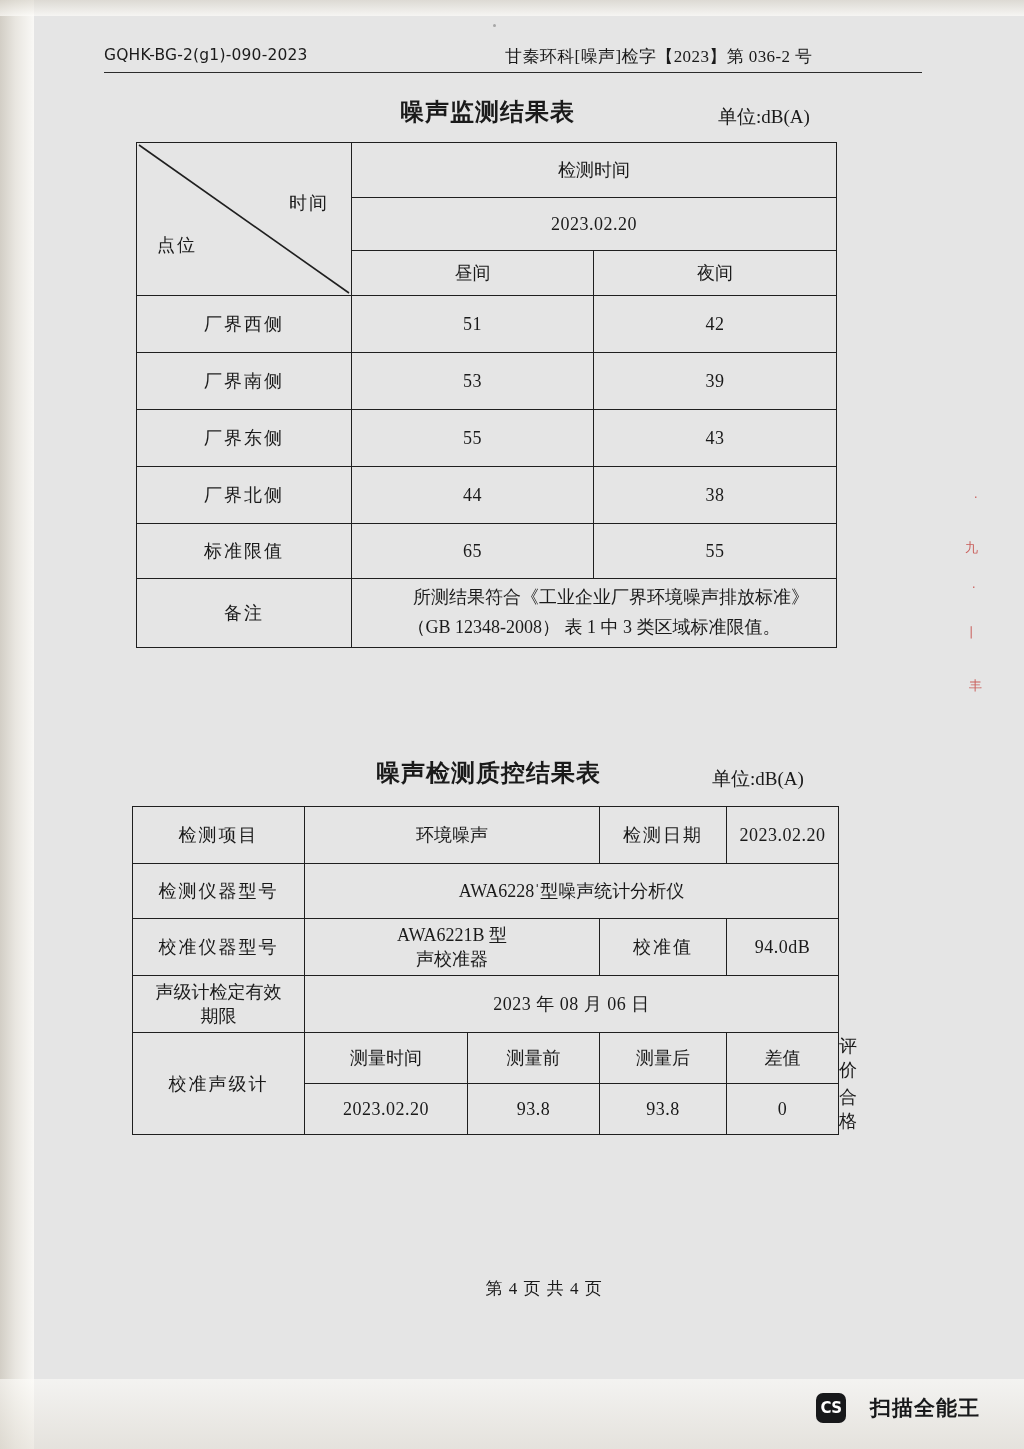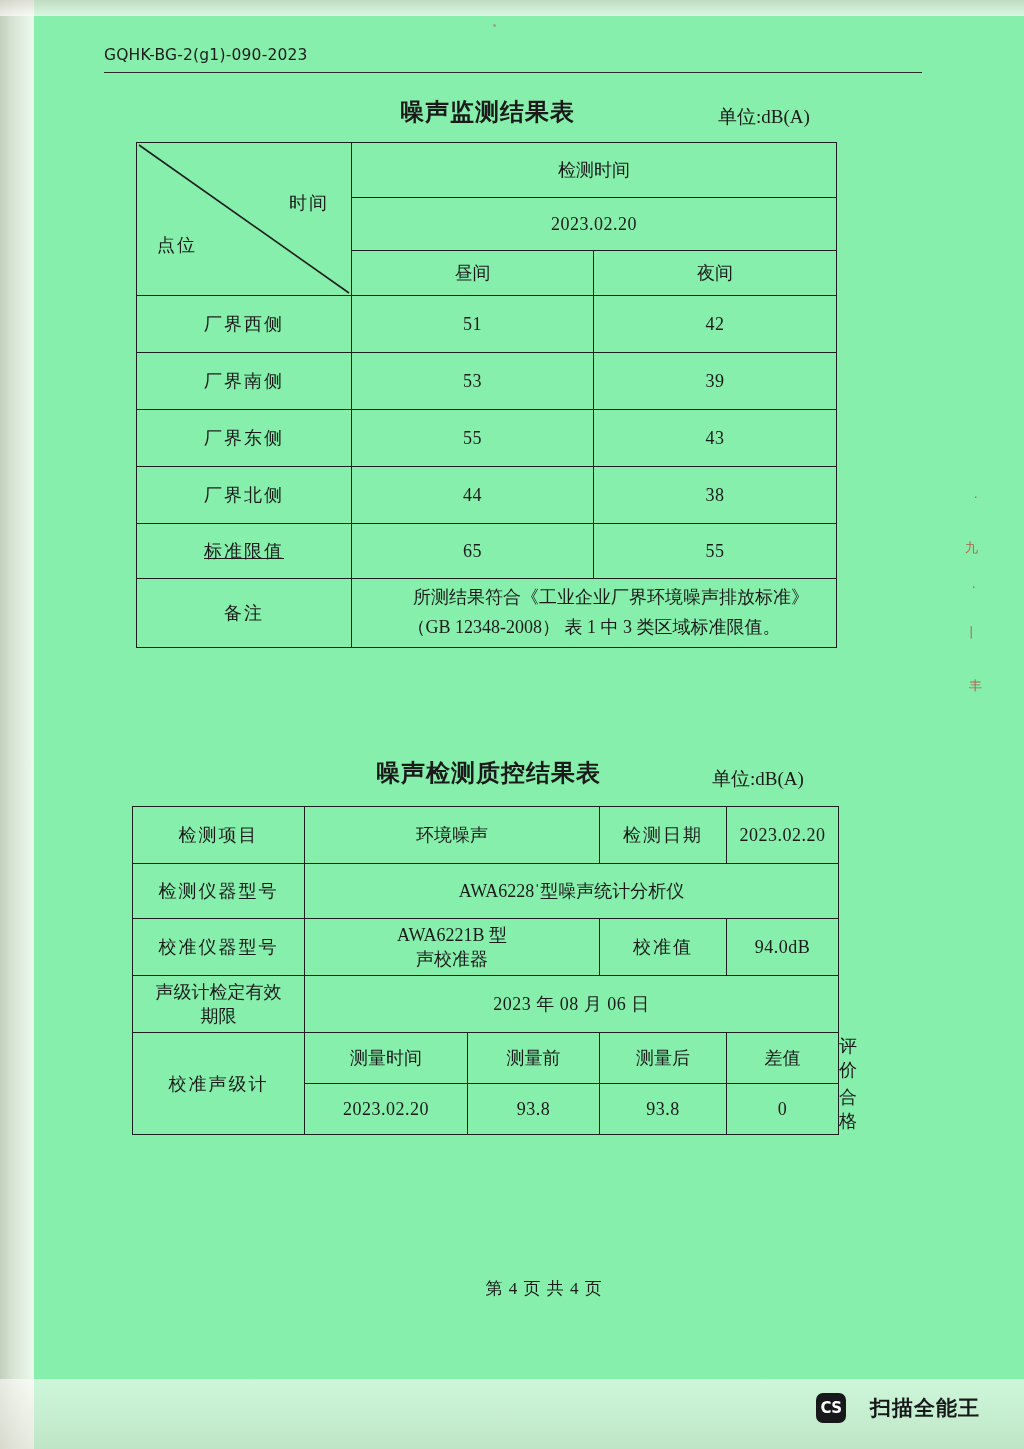--- a/index.html
+++ b/index.html
@@ -9,21 +9,21 @@
   }
   body {
     font-family: "Liberation Serif", "DejaVu Serif", serif;
     color: #1a1a1a;
   }
   .page {
     position: relative;
     width: 1024px;
     height: 1449px;
     margin: 0 auto;
-    background: #86efac;
+    background: #e5e5e5;
     overflow: hidden;
   }
   
   .scan-edge-left {
     position: absolute;
     left: 0; top: 0;
     width: 34px; height: 1449px;
     background: linear-gradient(90deg, #cfcac0 0%, #e9e6df 45%, #fdfcf9 100%);
     opacity: .85;
   }
@@ -234,20 +234,21 @@
   <div class="dot-speck" style="left:493px; top:24px;"></div>
   <div class="stamp-frag" style="right:40px; top:495px; height:40px;">·</div>
   <div class="stamp-frag" style="right:44px; top:530px; height:34px;">九</div>
   <div class="stamp-frag" style="right:42px; top:585px; height:30px;">·</div>
   <div class="stamp-frag" style="right:44px; top:615px; height:42px;">丨</div>
   <div class="stamp-frag" style="right:40px; top:668px; height:22px;">丰</div>
 
   <div class="content">
 
     <div class="doc-code">GQHK-BG-2(g1)-090-2023</div>
+    <div class="doc-title-line">甘秦环科[噪声]检字【2023】第 036-2 号</div>
     <div class="header-rule"></div>
 
     <div class="sec-title" id="title1">噪声监测结果表</div>
     <div class="sec-unit" id="unit1">单位:dB(A)</div>
 
     <table class="doc" id="table1">
       <colgroup>
         <col style="width:215px">
         <col style="width:242px">
         <col style="width:243px">
@@ -285,21 +286,21 @@
           <td style="height:56px;" class="label-cell">厂界东侧</td>
           <td class="num-cell">55</td>
           <td class="num-cell">43</td>
         </tr>
         <tr>
           <td style="height:56px;" class="label-cell">厂界北侧</td>
           <td class="num-cell">44</td>
           <td class="num-cell">38</td>
         </tr>
         <tr>
-          <td style="height:54px;text-decoration:underline;" class="label-cell">标准限值</td>
+          <td style="height:54px;" class="label-cell">标准限值</td>
           <td class="num-cell">65</td>
           <td class="num-cell">55</td>
         </tr>
         <tr>
           <td style="height:68px;" class="label-cell">备注</td>
           <td colspan="2" class="remark-cell">
             <div class="remark-line indent">所测结果符合《工业企业厂界环境噪声排放标准》</div>
             <div class="remark-line">（GB 12348-2008） 表 1 中 3 类区域标准限值。</div>
           </td>
         </tr>

